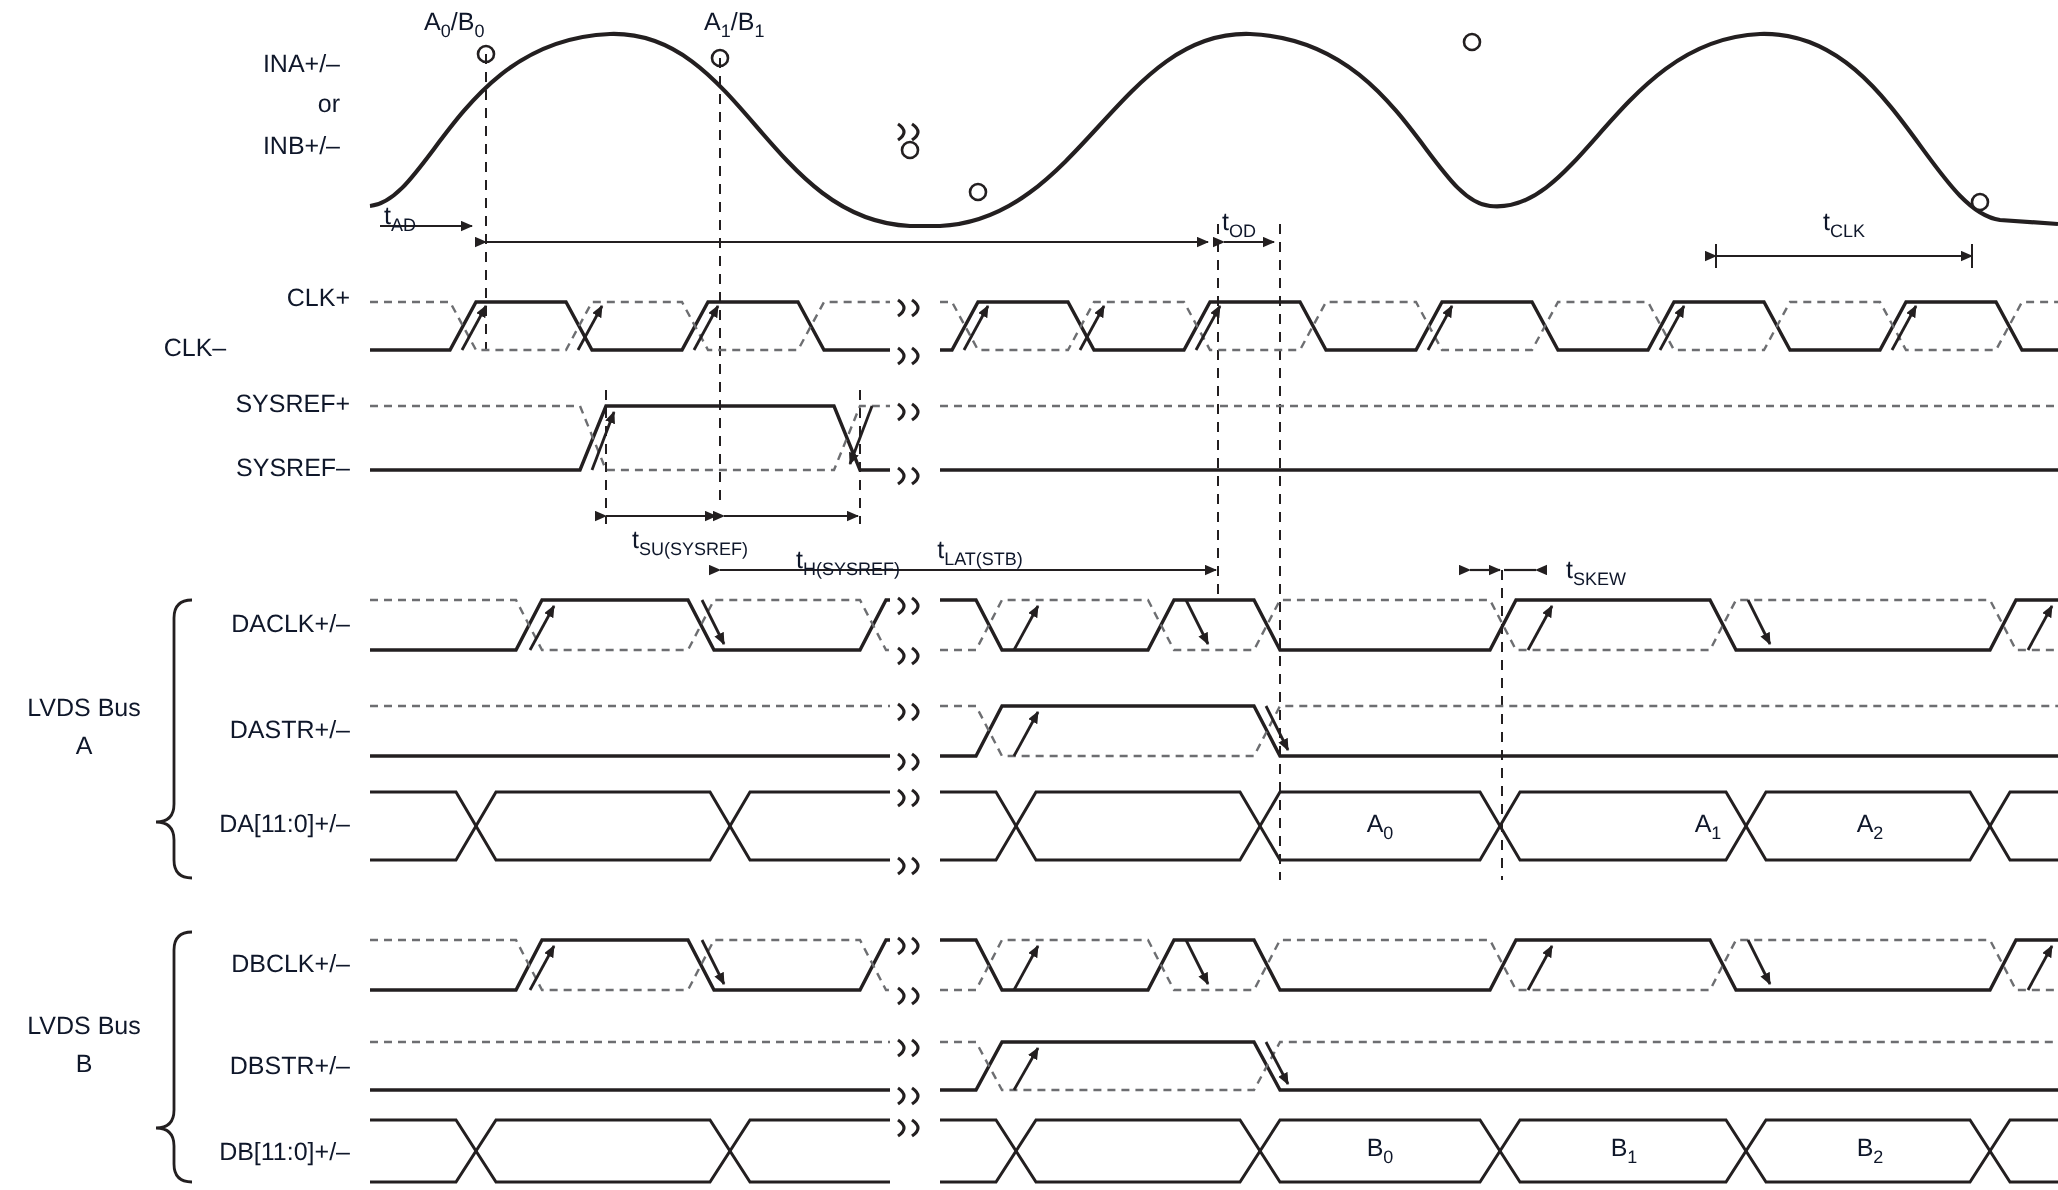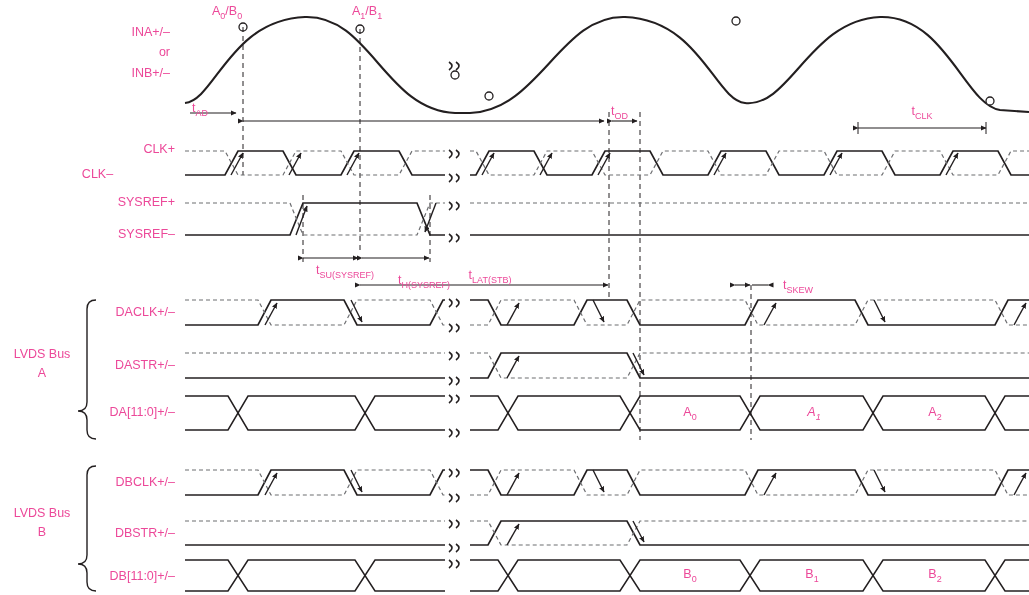--- a/index.html
+++ b/index.html
@@ -1,18 +1,18 @@
 <!DOCTYPE html>
 <html><head>
 <meta charset="utf-8">
 <style>
   html,body{margin:0;padding:0;background:#ffffff;}
   body{width:1029px;height:595px;font-family:"Liberation Sans",sans-serif;color:#000;}
   #root{position:relative;width:1029px;height:595px;overflow:hidden;}
-  .lbl{position:absolute;font-size:12.5px;color:#ec4899;white-space:nowrap;}
+  .lbl{position:absolute;font-size:12.5px;color:#0f172a;white-space:nowrap;}
   .lbl.r{text-align:right;}
   .lbl.c{text-align:center;}
   .sub{font-size:9px;vertical-align:sub;}
   svg{position:absolute;left:0;top:0;}
 </style>
 </head>
 <body>
 
 <div id="root">
 
@@ -220,21 +220,21 @@
   <div class="lbl c" style="left:430px;top:268px;width:120px;">
     <span>t</span><span class="sub">LAT(STB)</span>
   </div>
   <div class="lbl" style="left:783px;top:278px;">
     <span>t</span><span class="sub">SKEW</span>
   </div>
 
   <div class="lbl c" style="left:640px;top:405px;width:100px;">
     <span>A</span><span class="sub">0</span>
   </div>
-  <div class="lbl c" style="left:764px;top:405px;width:100px;font-style:italic;">
+  <div class="lbl c" style="left:804px;top:405px;width:100px;">
     <span>A</span><span class="sub">1</span>
   </div>
   <div class="lbl c" style="left:885px;top:405px;width:100px;">
     <span>A</span><span class="sub">2</span>
   </div>
 
   <div class="lbl c" style="left:640px;top:567px;width:100px;">
     <span>B</span><span class="sub">0</span>
   </div>
   <div class="lbl c" style="left:762px;top:567px;width:100px;">

